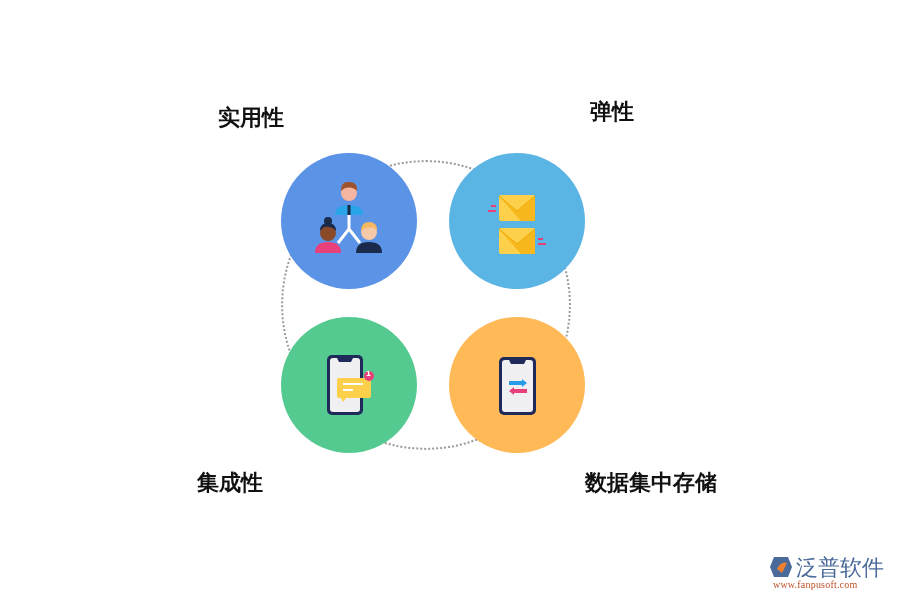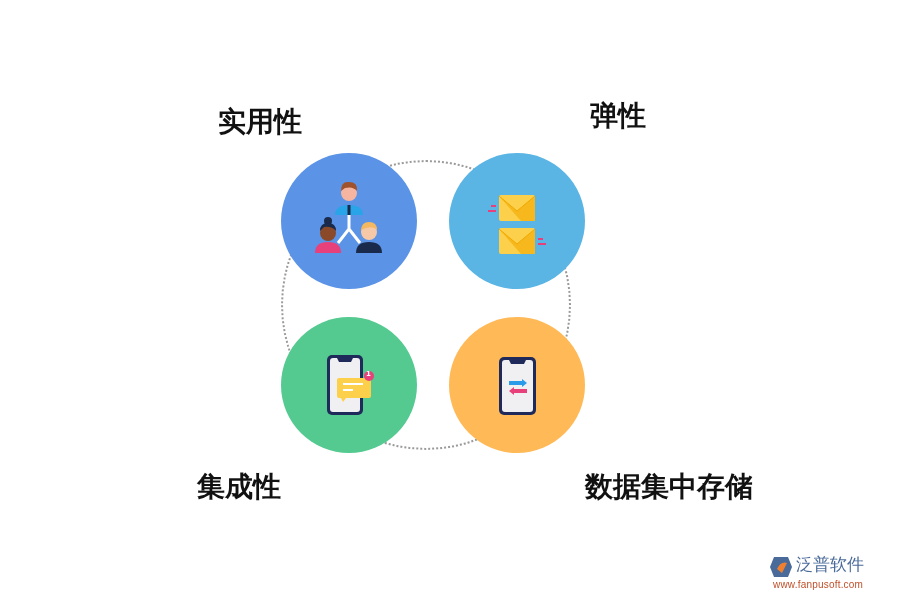--- a/index.html
+++ b/index.html
@@ -1,22 +1,22 @@
 <!DOCTYPE html>
 <html><head>
 <meta charset="utf-8">
 <style>
   html,body{margin:0;padding:0;background:#fff;}
   body{width:900px;height:600px;position:relative;overflow:hidden;font-family:"DejaVu Sans",sans-serif;}
   .ring{position:absolute;left:281px;top:160px;width:290px;height:290px;border-radius:50%;border:2px dotted #9a9a9a;box-sizing:border-box;}
   .circle{position:absolute;width:136px;height:136px;border-radius:50%;}
-  .label{position:absolute;font-size:28px;font-weight:bold;color:#111;white-space:nowrap;}
+  .label{position:absolute;font-size:22px;font-weight:bold;color:#111;white-space:nowrap;}
   .logo{position:absolute;left:768px;top:553px;width:125px;}
-  .logo-text{font-size:17px;color:#4a6a9a;position:absolute;left:28px;top:0;}
-  .logo-url{font-family:Liberation Sans, sans-serif;font-size:10px;color:#c0502a;position:absolute;left:5px;top:26px;letter-spacing:0.2px;}
+  .logo-text{font-size:22px;color:#4a6a9a;position:absolute;left:28px;top:0;}
+  .logo-url{font-family:Liberation Serif, serif;font-size:10px;color:#c0502a;position:absolute;left:5px;top:26px;letter-spacing:0.2px;}
 </style>
 </head>
 <body>
 
 <div class="ring"></div>
 
 <div class="label" style="left:218px;top:103px;">实用性</div>
 <div class="label" style="left:590px;top:97px;">弹性</div>
 <div class="label" style="left:197px;top:468px;">集成性</div>
 <div class="label" style="left:585px;top:468px;font-family:Liberation Serif, serif;">数据集中存储</div>

